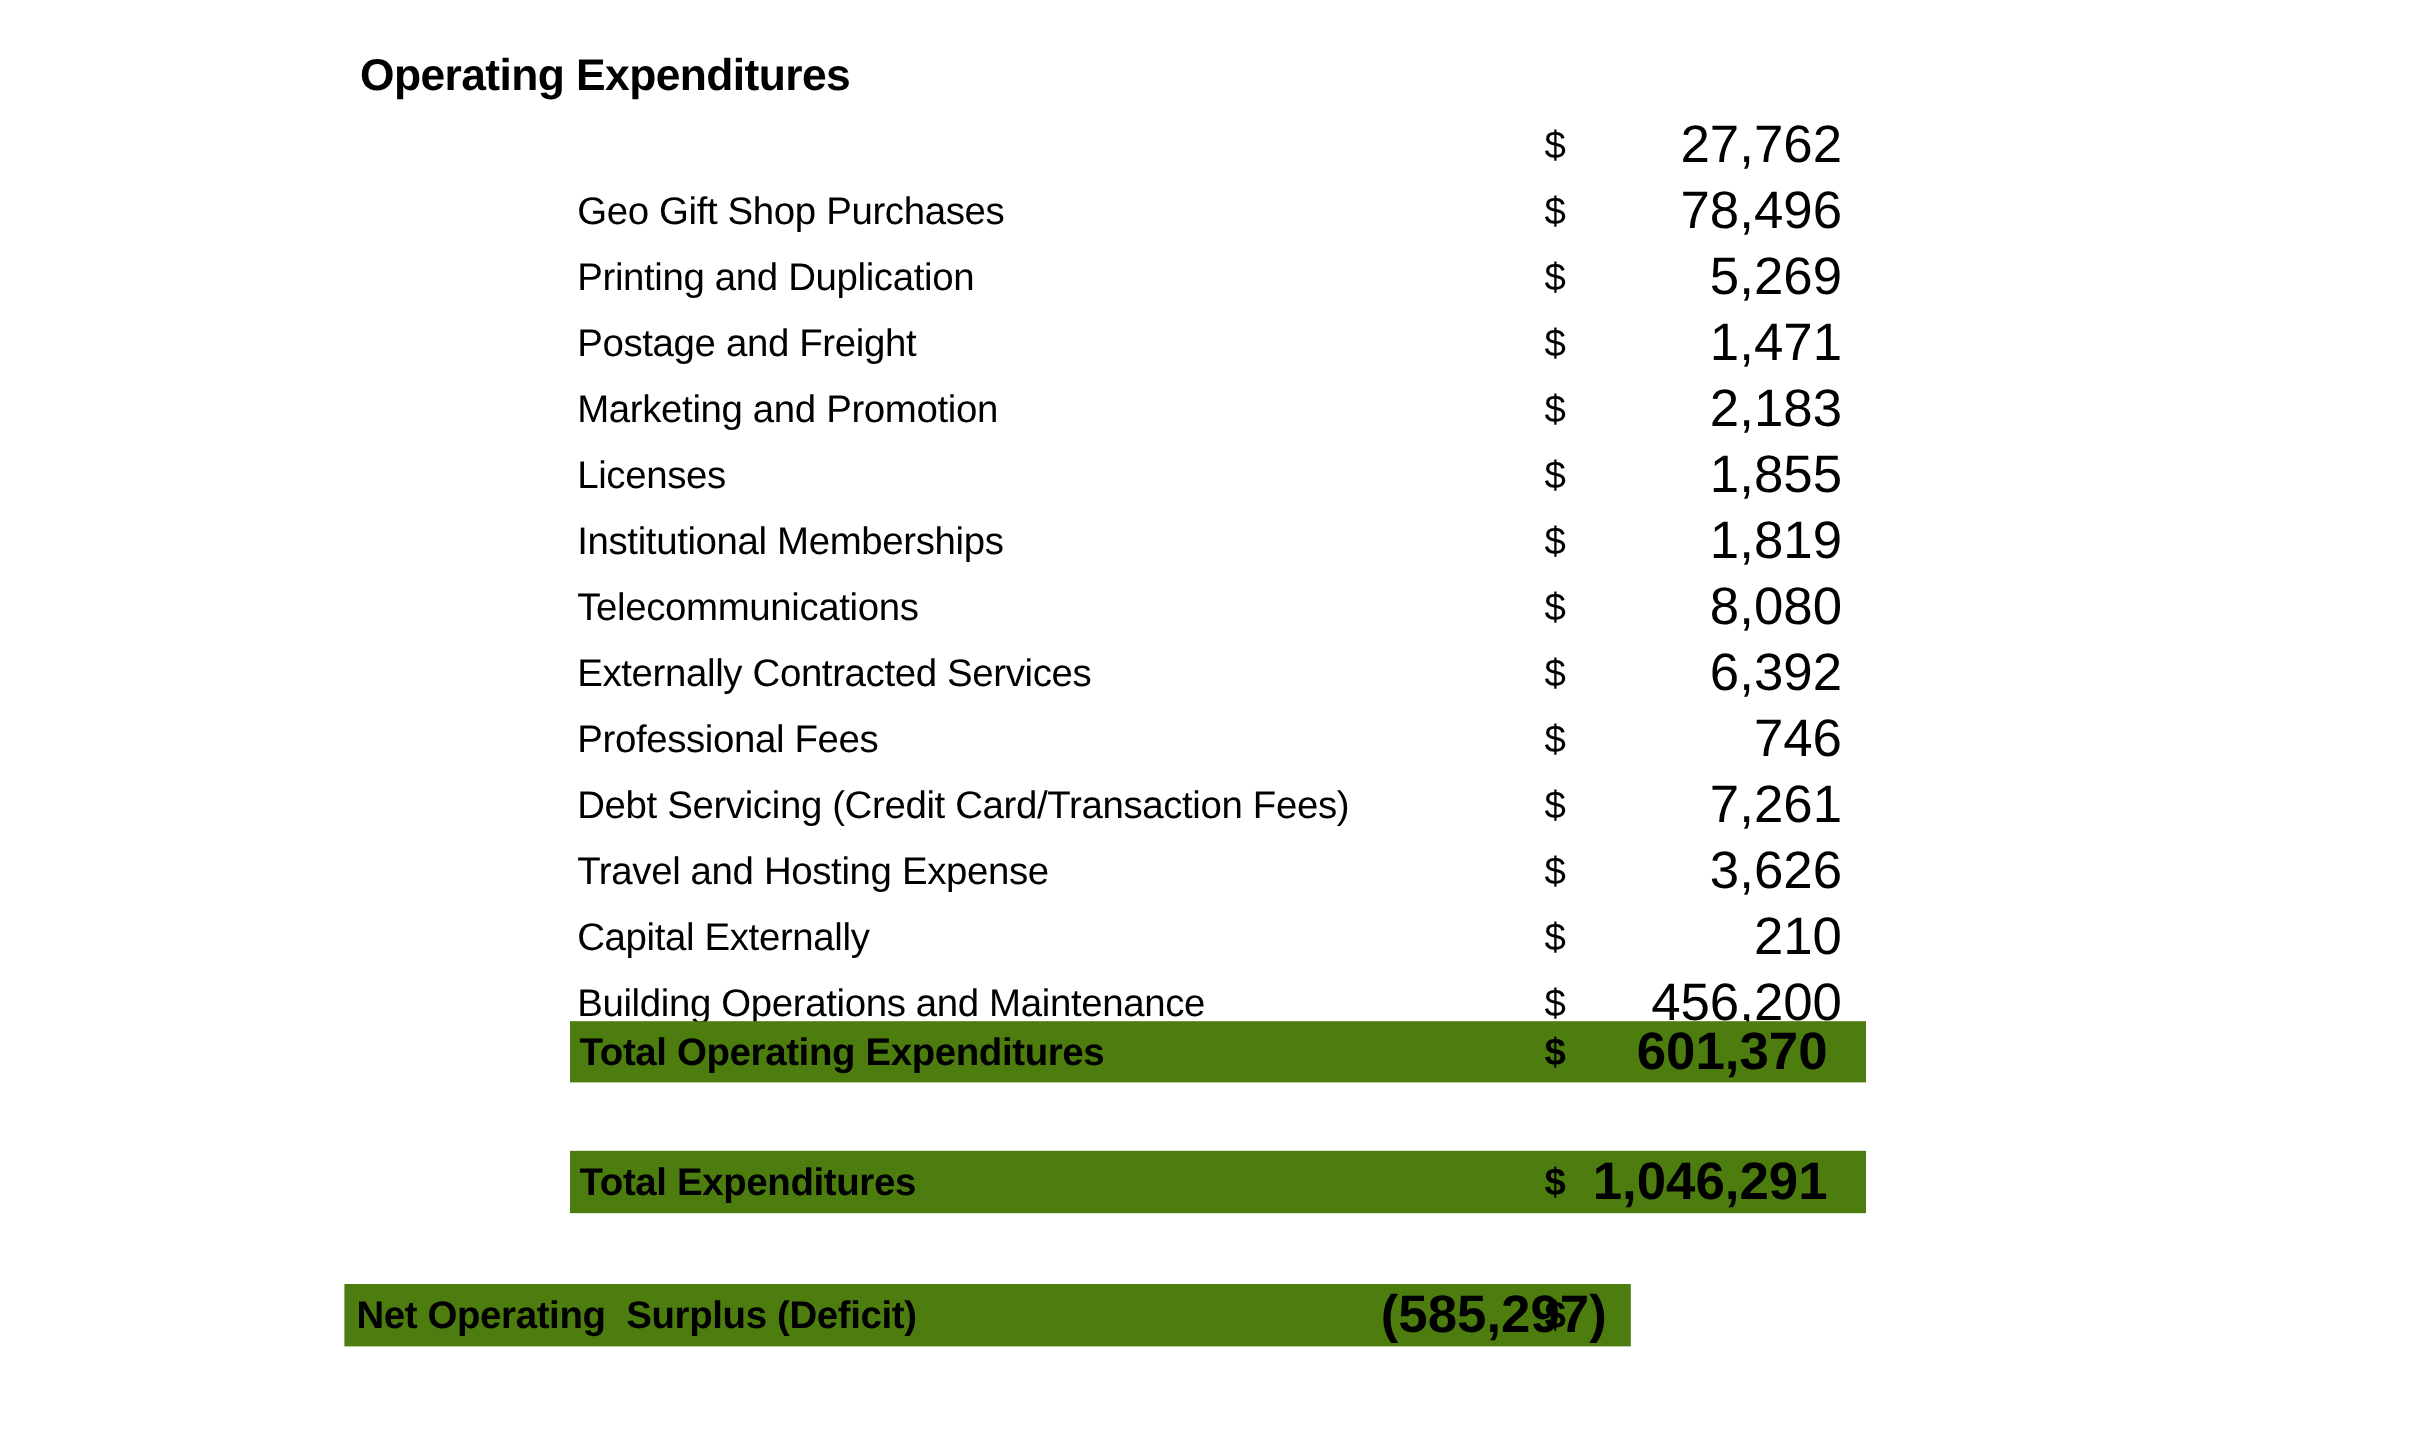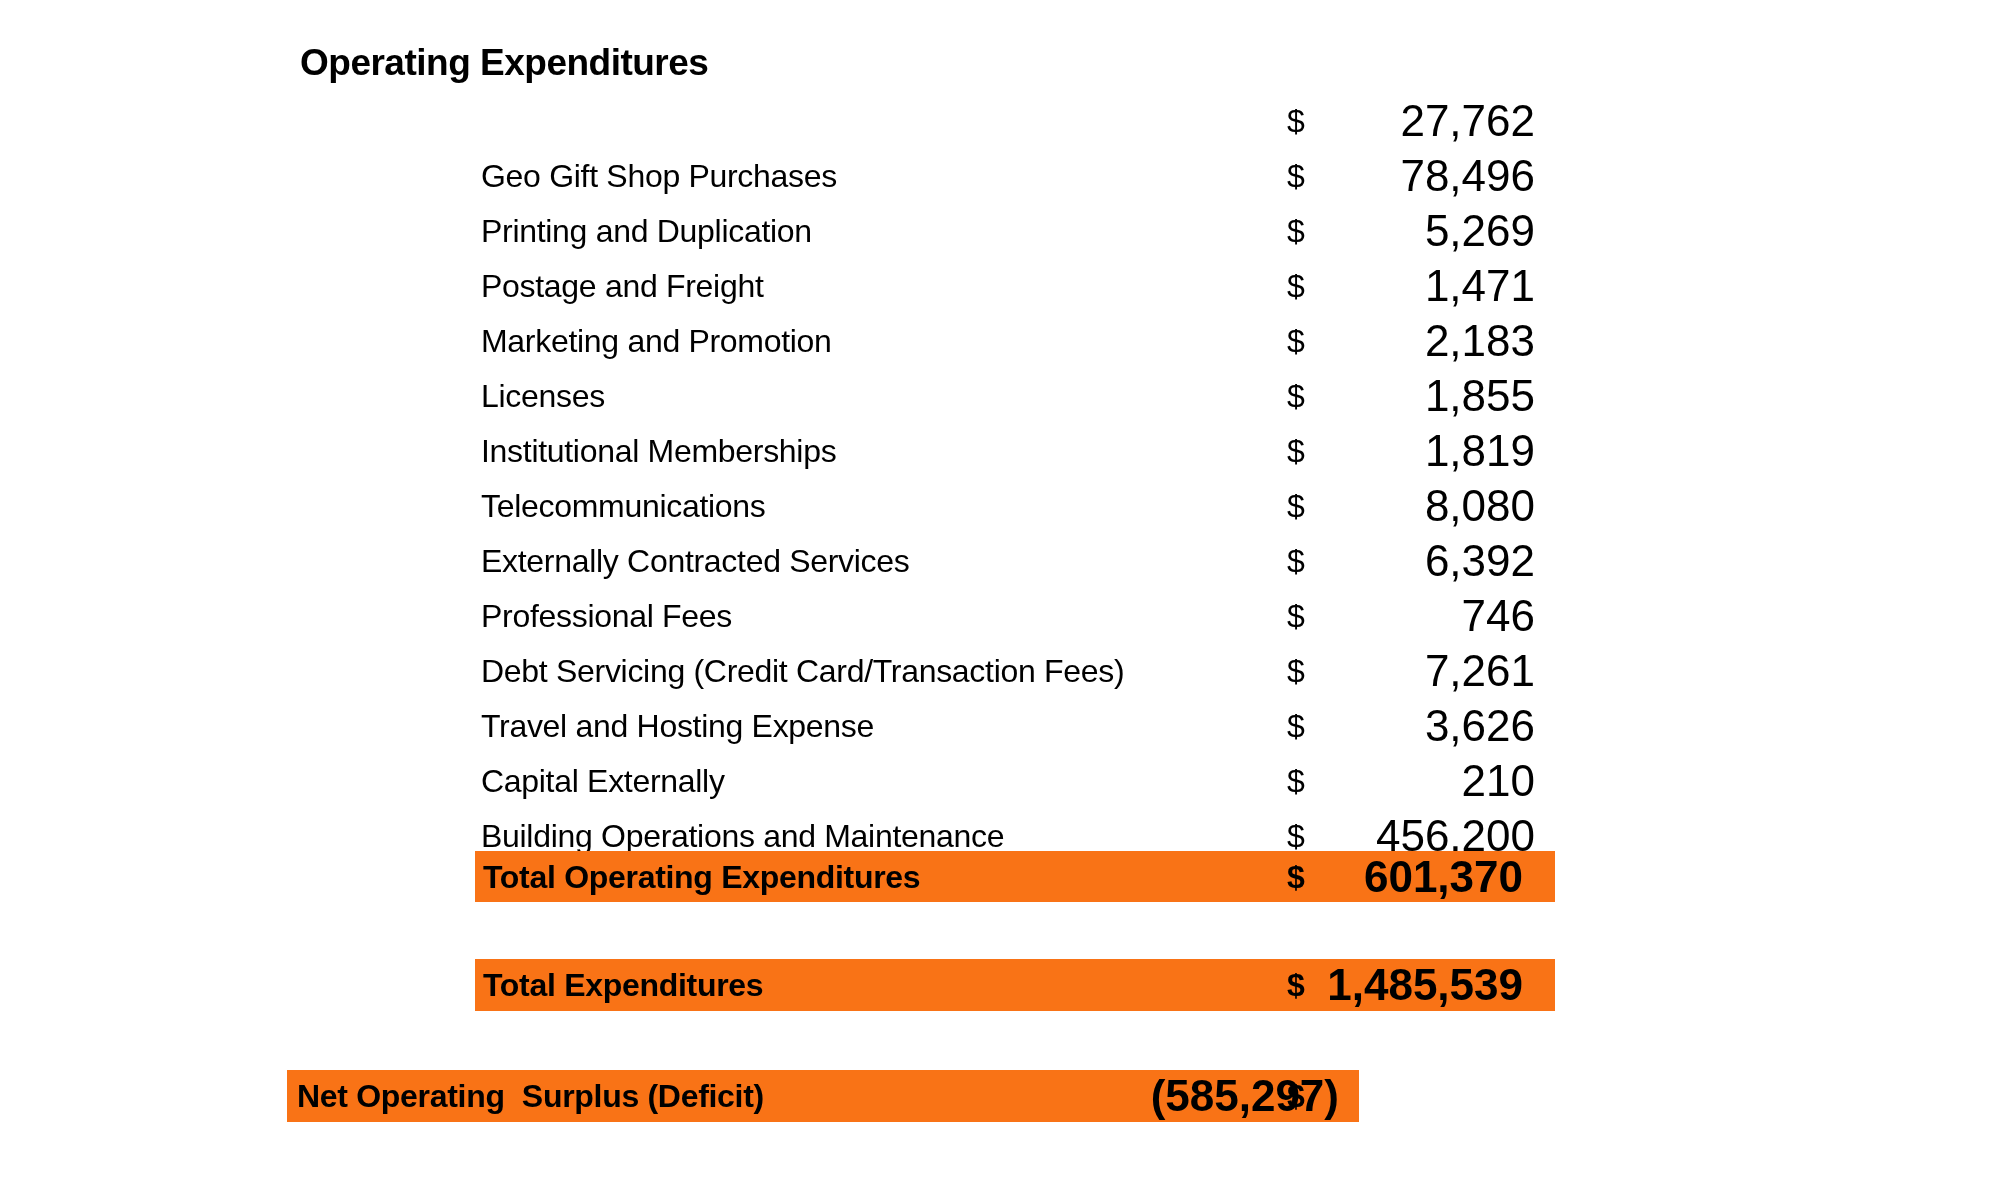--- a/index.html
+++ b/index.html
@@ -55,21 +55,21 @@
     position: absolute;
     right: 477px;
     top: 50%;
     transform: translateY(-50%);
     font-size: 44px;
     text-align: right;
     white-space: pre;
   }
   .total-band {
     position: absolute;
-    background: #f97316;
+    background: #4d7c0f;
   }
   .band-1 {
     left: 475px;
     top: 851px;
     width: 1080px;
     height: 51px;
   }
   .band-2 {
     left: 475px;
     top: 959px;
@@ -186,21 +186,21 @@
 
   <div class="total-band band-1">
     <span class="cell-label">Total Operating Expenditures</span>
     <span class="cell-dollar">$</span>
     <span class="cell-amount">601,370</span>
   </div>
 
   <div class="total-band band-2">
     <span class="cell-label">Total Expenditures</span>
     <span class="cell-dollar">$</span>
-    <span class="cell-amount">1,485,539</span>
+    <span class="cell-amount">1,046,291</span>
   </div>
 
   <div class="total-band band-3">
     <span class="cell-label">Net Operating  Surplus (Deficit)</span>
     <span class="cell-dollar">$</span>
     <span class="cell-amount neg">(585,297)</span>
   </div>
 
 </div>
 

